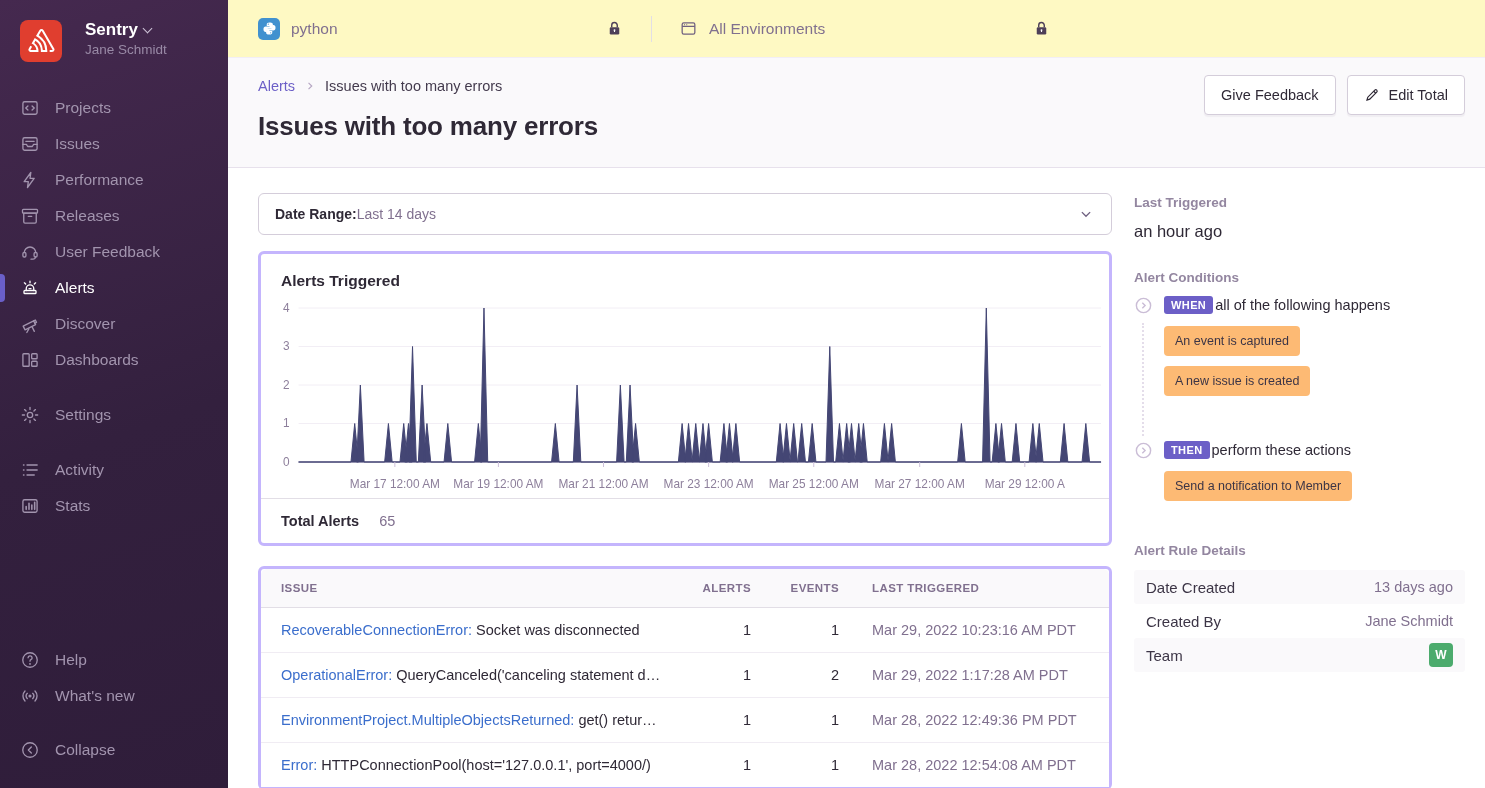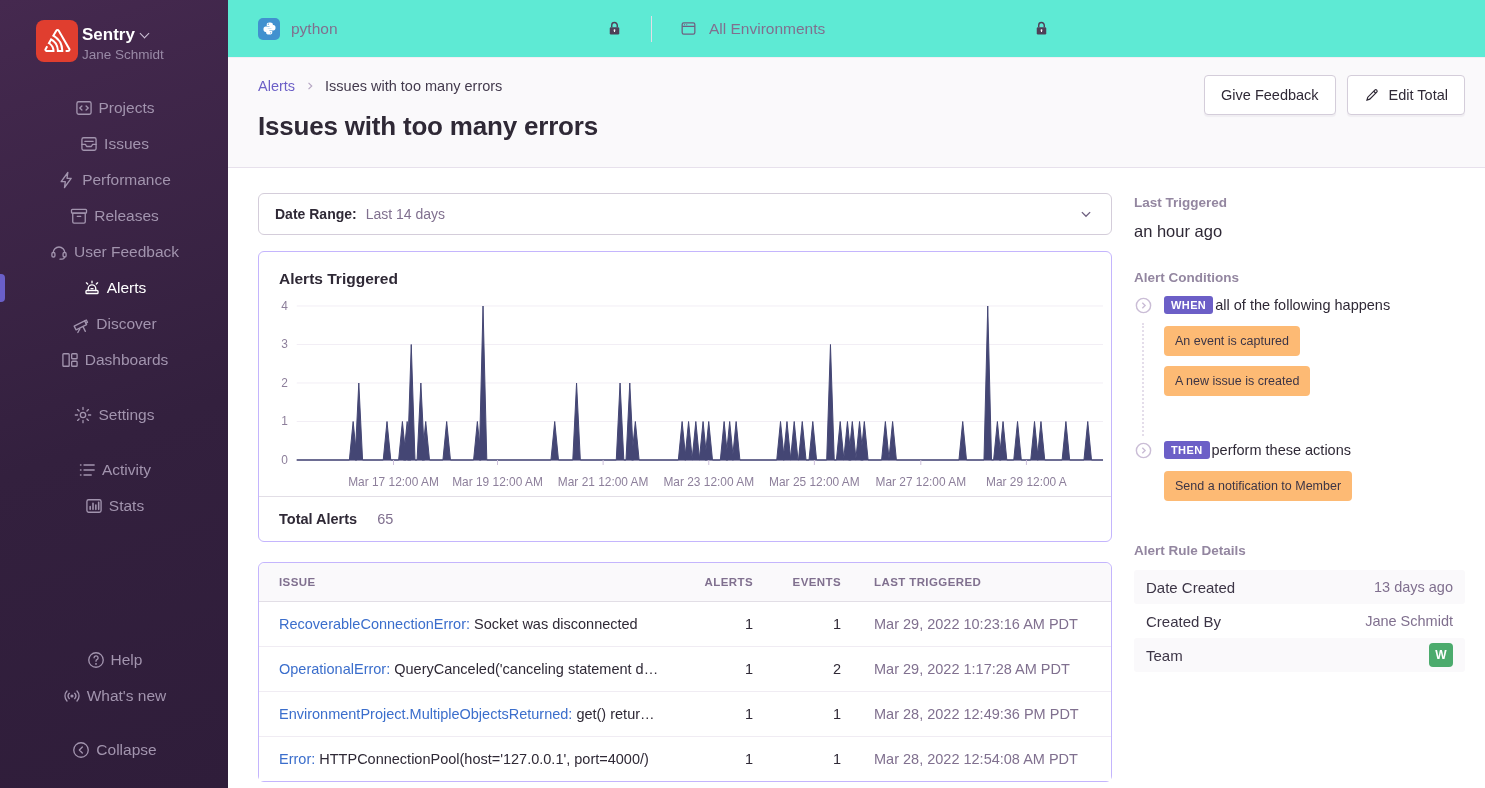--- a/index.html
+++ b/index.html
@@ -3,43 +3,43 @@
 <meta charset="utf-8">
 <style>
   * { margin:0; padding:0; box-sizing:border-box; }
   html,body { width:1485px; height:788px; overflow:hidden; background:#fff;
     font-family:"Liberation Sans", sans-serif; color:#2f2936; }
   .app { display:flex; width:1485px; height:788px; }
 
   
   .sidebar { width:228px; flex:none; background:linear-gradient(160deg,#45294f 0%,#33203e 55%,#2f1d3a 100%);
     color:#a294ae; display:flex; flex-direction:column; padding:14px 0 20px; }
-  .org-row { display:flex; gap:4px; padding:6px 36px 12px; align-items:flex-end; }
+  .org-row { display:flex; gap:23px; padding:6px 20px 12px; align-items:flex-start; }
   .org-logo { width:42px; height:42px; background:#e03e2f; border-radius:8px; flex:none;
     display:flex; align-items:center; justify-content:center; }
   .org-logo svg { width:27px; height:24px; }
   .org-name { color:#fff; font-weight:700; font-size:17px; display:flex; align-items:center; gap:6px; }
   .org-user { color:#998aa6; font-size:13.5px; margin-top:2px; }
   .caret { border:solid #cfc3d8; border-width:0 1.5px 1.5px 0; width:7px; height:7px; transform:rotate(45deg); margin-top:-4px; }
   .nav { flex:1; display:flex; flex-direction:column; margin-top:16px; }
   .nav-section { display:flex; flex-direction:column; margin-bottom:19px; }
   .nav-section.bottom { margin-top:auto; margin-bottom:0; }
   .nav-section.last { margin-top:18px; margin-bottom:0; }
-  .nav-item { position:relative; display:flex; align-items:center; gap:5px; padding:8px 20px;
-    font-size:15.5px; cursor:pointer; color:#a294ae;justify-content:center; }
+  .nav-item { position:relative; display:flex; align-items:center; gap:15px; padding:8px 20px;
+    font-size:15.5px; cursor:pointer; color:#a294ae; }
   .nav-item .ind { position:absolute; left:0; top:4px; bottom:4px; width:5px; border-radius:0 4px 4px 0; background:transparent; }
   .nav-item.active { color:#ffffff; }
   .nav-item.active .ind { background:#6a5fc8; }
   .nav-icon { width:20px; height:20px; flex:none; display:flex; }
   .nav-icon svg { width:20px; height:20px; }
 
   
   .main { flex:1; display:flex; flex-direction:column; min-width:0; }
   .topbar { height:58px; flex:none; display:flex; align-items:center; padding:0 30px;
-    background:#5eead4; border-bottom:1px solid #f2eef5; }
+    background:#fef9c3; border-bottom:1px solid #f2eef5; }
   .sel-group { display:flex; align-items:center; justify-content:space-between; }
   .sel-group.g1 { width:366px; }
   .sel-group.g2 { width:372px; }
   .sel-left { display:flex; align-items:center; gap:11px; font-size:15.5px; color:#80708f; cursor:pointer; }
   .py-tile { width:22px; height:22px; border-radius:5px; background:#4191cf; display:flex; align-items:center; justify-content:center; }
   .py-tile svg { width:17px; height:17px; }
   .env-icon svg, .lock svg { width:19px; height:19px; }
   .lock { color:#4e4058; display:flex; }
   .env-icon { color:#6f6080; display:flex; }
   .vdivider { width:1px; height:26px; background:#e2dee6; margin:0 27px; }
@@ -55,26 +55,26 @@
   .btn { background:#fff; border:1px solid #d4cdda; border-radius:4px; padding:11px 16px;
     font-weight:400; font-size:14.5px; color:#2f2936; display:flex; gap:9px; align-items:center;
     cursor:pointer; box-shadow:0 2px 1px rgba(60,40,80,.05); font-family:inherit; }
   .btn svg { width:16px; height:16px; }
 
   .content { flex:1; display:flex; gap:22px; padding:25px 20px 0 30px; background:#fff; overflow:hidden; }
   .col-main { width:854px; flex:none; }
   .col-side { flex:1; min-width:0; padding-top:2px; }
 
   .select-box { border:1px solid #d4cdda; border-radius:6px; height:42px; display:flex; align-items:center;
-    padding:0 16px; gap:9px; margin-bottom:16px; cursor:pointer; background:#fff; }
+    padding:0 16px; margin-bottom:16px; cursor:pointer; background:#fff; }
   .select-box .lbl { font-weight:700; font-size:14px; }
   .select-box .val { color:#80708f; font-size:14px; }
   .select-box .chev { margin-left:auto; color:#6f6080; display:flex; } .chev svg { width:18px; height:18px; }
 
-  .panel { border:1px solid #c4b5fd; border-radius:6px; background:#fff; margin-bottom:20px; }
+  .panel { border:3px solid #c4b5fd; border-radius:6px; background:#fff; margin-bottom:20px; }
   .panel-title { padding:18px 20px 2px; font-weight:700; font-size:15.5px; color:#2f2936; }
   .chart-wrap { padding:2px 4px 2px 2px; }
   .chart-wrap svg { display:block; width:100%; height:202px; }
   .tick-label { font-size:12px; fill:#8d7f9b; font-family:"Liberation Sans",sans-serif; }
   .panel-foot { border-top:1px solid #e2dee6; padding:14px 20px; font-size:14.5px; display:flex; gap:20px; align-items:center; }
   .panel-foot .lbl { font-weight:700; } .panel-foot .val { color:#80708f; }
 
   .thead { display:grid; grid-template-columns:1fr 64px 88px 250px; background:#faf9fb;
     border-bottom:1px solid #e2dee6; padding:13px 20px; font-size:11.5px; font-weight:700;
     color:#80708f; letter-spacing:.4px; border-radius:6px 6px 0 0; }

